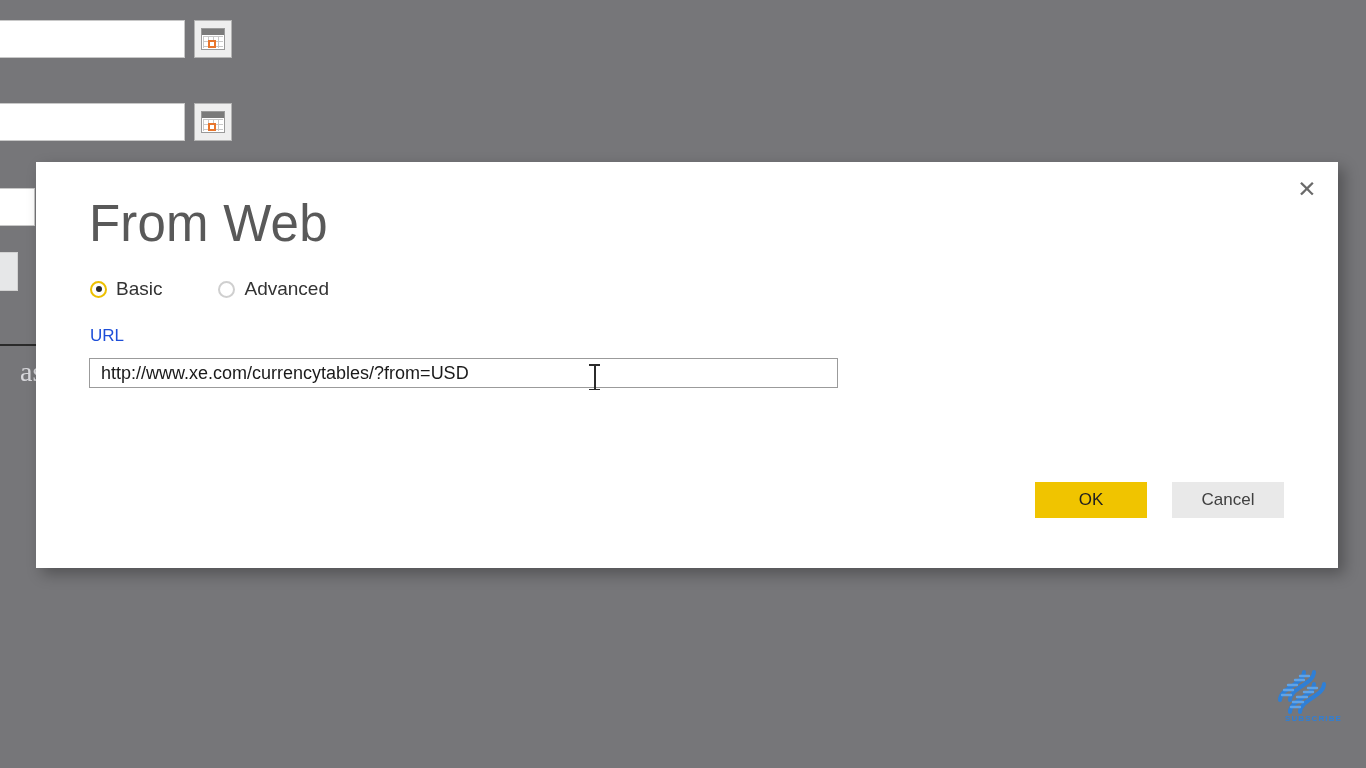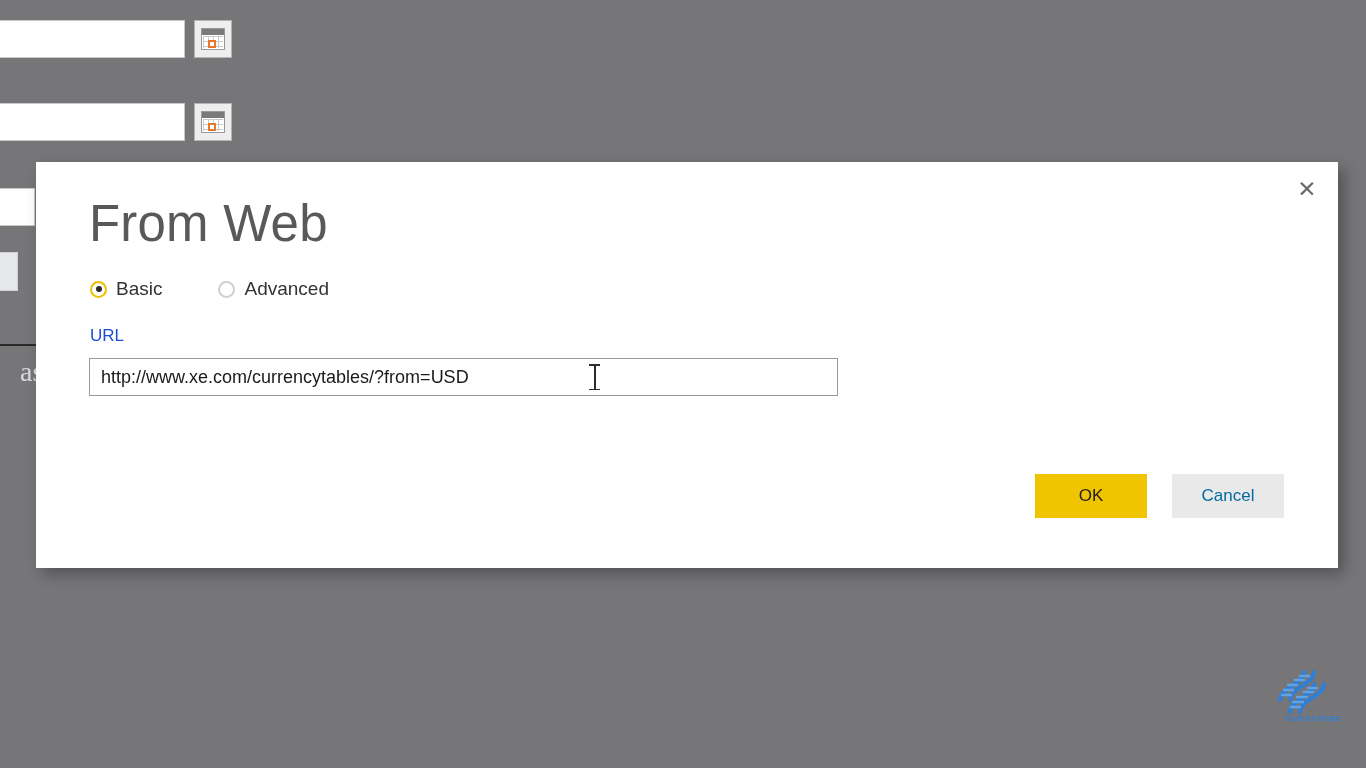--- a/index.html
+++ b/index.html
@@ -228,21 +228,21 @@
     font-size: 17px;
     color: #1d4ed8;
     font-family: "Liberation Sans", sans-serif;
   }
 
   #url-input {
     position: absolute;
     left: 53px;
     top: 196px;
     width: 749px;
-    height: 38px;
+    height: 30px;
     border: 1px solid #9b9b9b;
     background: #ffffff;
     padding: 0 11px;
     font-size: 18px;
     color: #1a1a1a;
     font-family: "Liberation Sans", sans-serif;
     outline: none;
   }
 
   #text-caret {
@@ -273,36 +273,36 @@
   }
 
   #dialog-actions {
     position: absolute;
     right: 54px;
     bottom: 50px;
     display: flex;
     align-items: center;
   }
   .dlg-button {
-    height: 44px;
+    height: 36px;
     width: 112px;
     border: none;
     font-size: 17px;
     cursor: pointer;
     font-family: "Liberation Sans", sans-serif;
     padding: 0;
   }
   #ok-button {
     background: #f0c400;
     color: #1f1f1f;
     margin-right: 25px;
   }
   #cancel-button {
     background: #e9e9e9;
-    color: #0369a1;
+    color: #404040;
   }
 </style>
 </head>
 <body>
 
 <div id="app-backdrop">
 
   <div class="date-row row-1">
     <div class="date-input"></div>
     <div class="calendar-btn">

